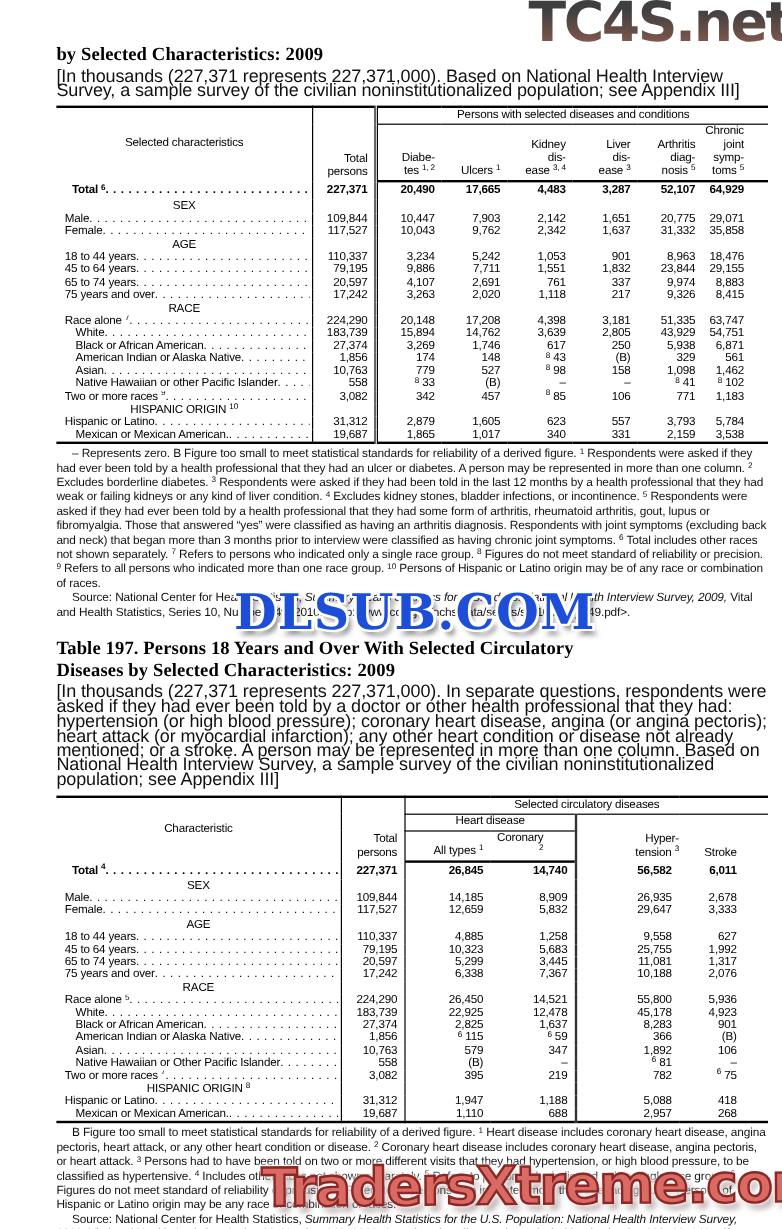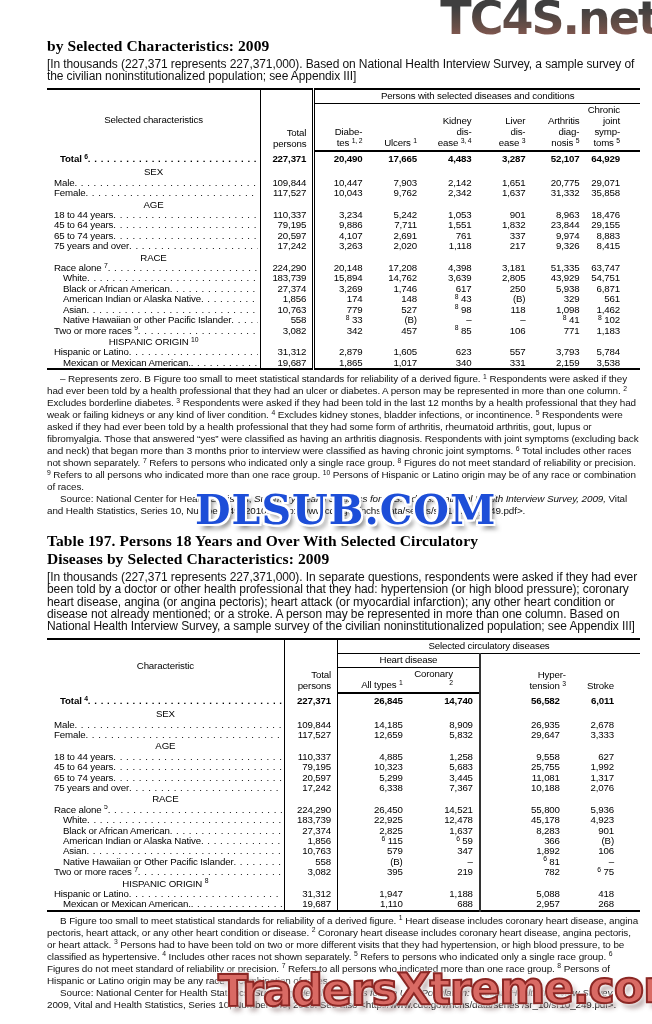--- a/index.html
+++ b/index.html
@@ -8,21 +8,21 @@
     width:652px; height:1024px; position:relative; overflow:hidden;
     font-family:"Liberation Sans", sans-serif; color:#111;
   }
   .page { position:absolute; left:47px; top:0; width:593px; }
 
   
   .tbl-title {
     font-family:"Liberation Serif", serif; font-weight:bold;
     font-size:15.5px; line-height:18px; letter-spacing:.1px; color:#000;
   }
-  .bracket-note { font-size:12px; line-height:12.2px; margin-top:3px; color:#111; letter-spacing:-0.1px; }
+  .bracket-note { font-size:15px; line-height:12.2px; margin-top:3px; color:#111; letter-spacing:-0.1px; }
 
   
   table.ctable {
     width:100%; border-collapse:collapse; table-layout:fixed;
     border-top:2px solid #000; border-bottom:2px solid #000;
     font-size:9.7px; letter-spacing:-0.15px; color:#000;
   }
   .ctable th, .ctable td { padding:0; vertical-align:bottom; font-weight:normal; }
   .ctable thead th { line-height:11px; padding-bottom:2px; }
   .ctable thead tr:last-child th { border-bottom:2px solid #000; }
@@ -314,21 +314,21 @@
             <td class="stub-cell">
               <span class="lbl-wrap ind1">
                 <span class="lbl">Asian</span>
                 <span class="dots"></span>
               </span>
             </td>
             <td class="num vb1">10,763</td>
             <td class="num vb2">779</td>
             <td class="num ">527</td>
             <td class="num "><sup>8</sup> 98</td>
-            <td class="num ">118</td>
+            <td class="num ">158</td>
             <td class="num ">1,098</td>
             <td class="num " style="padding-right: 20px;">1,462</td>
           </tr>
           <tr>
             <td class="stub-cell">
               <span class="lbl-wrap ind1">
                 <span class="lbl">Native Hawaiian or other Pacific Islander</span>
                 <span class="dots"></span>
               </span>
             </td>

